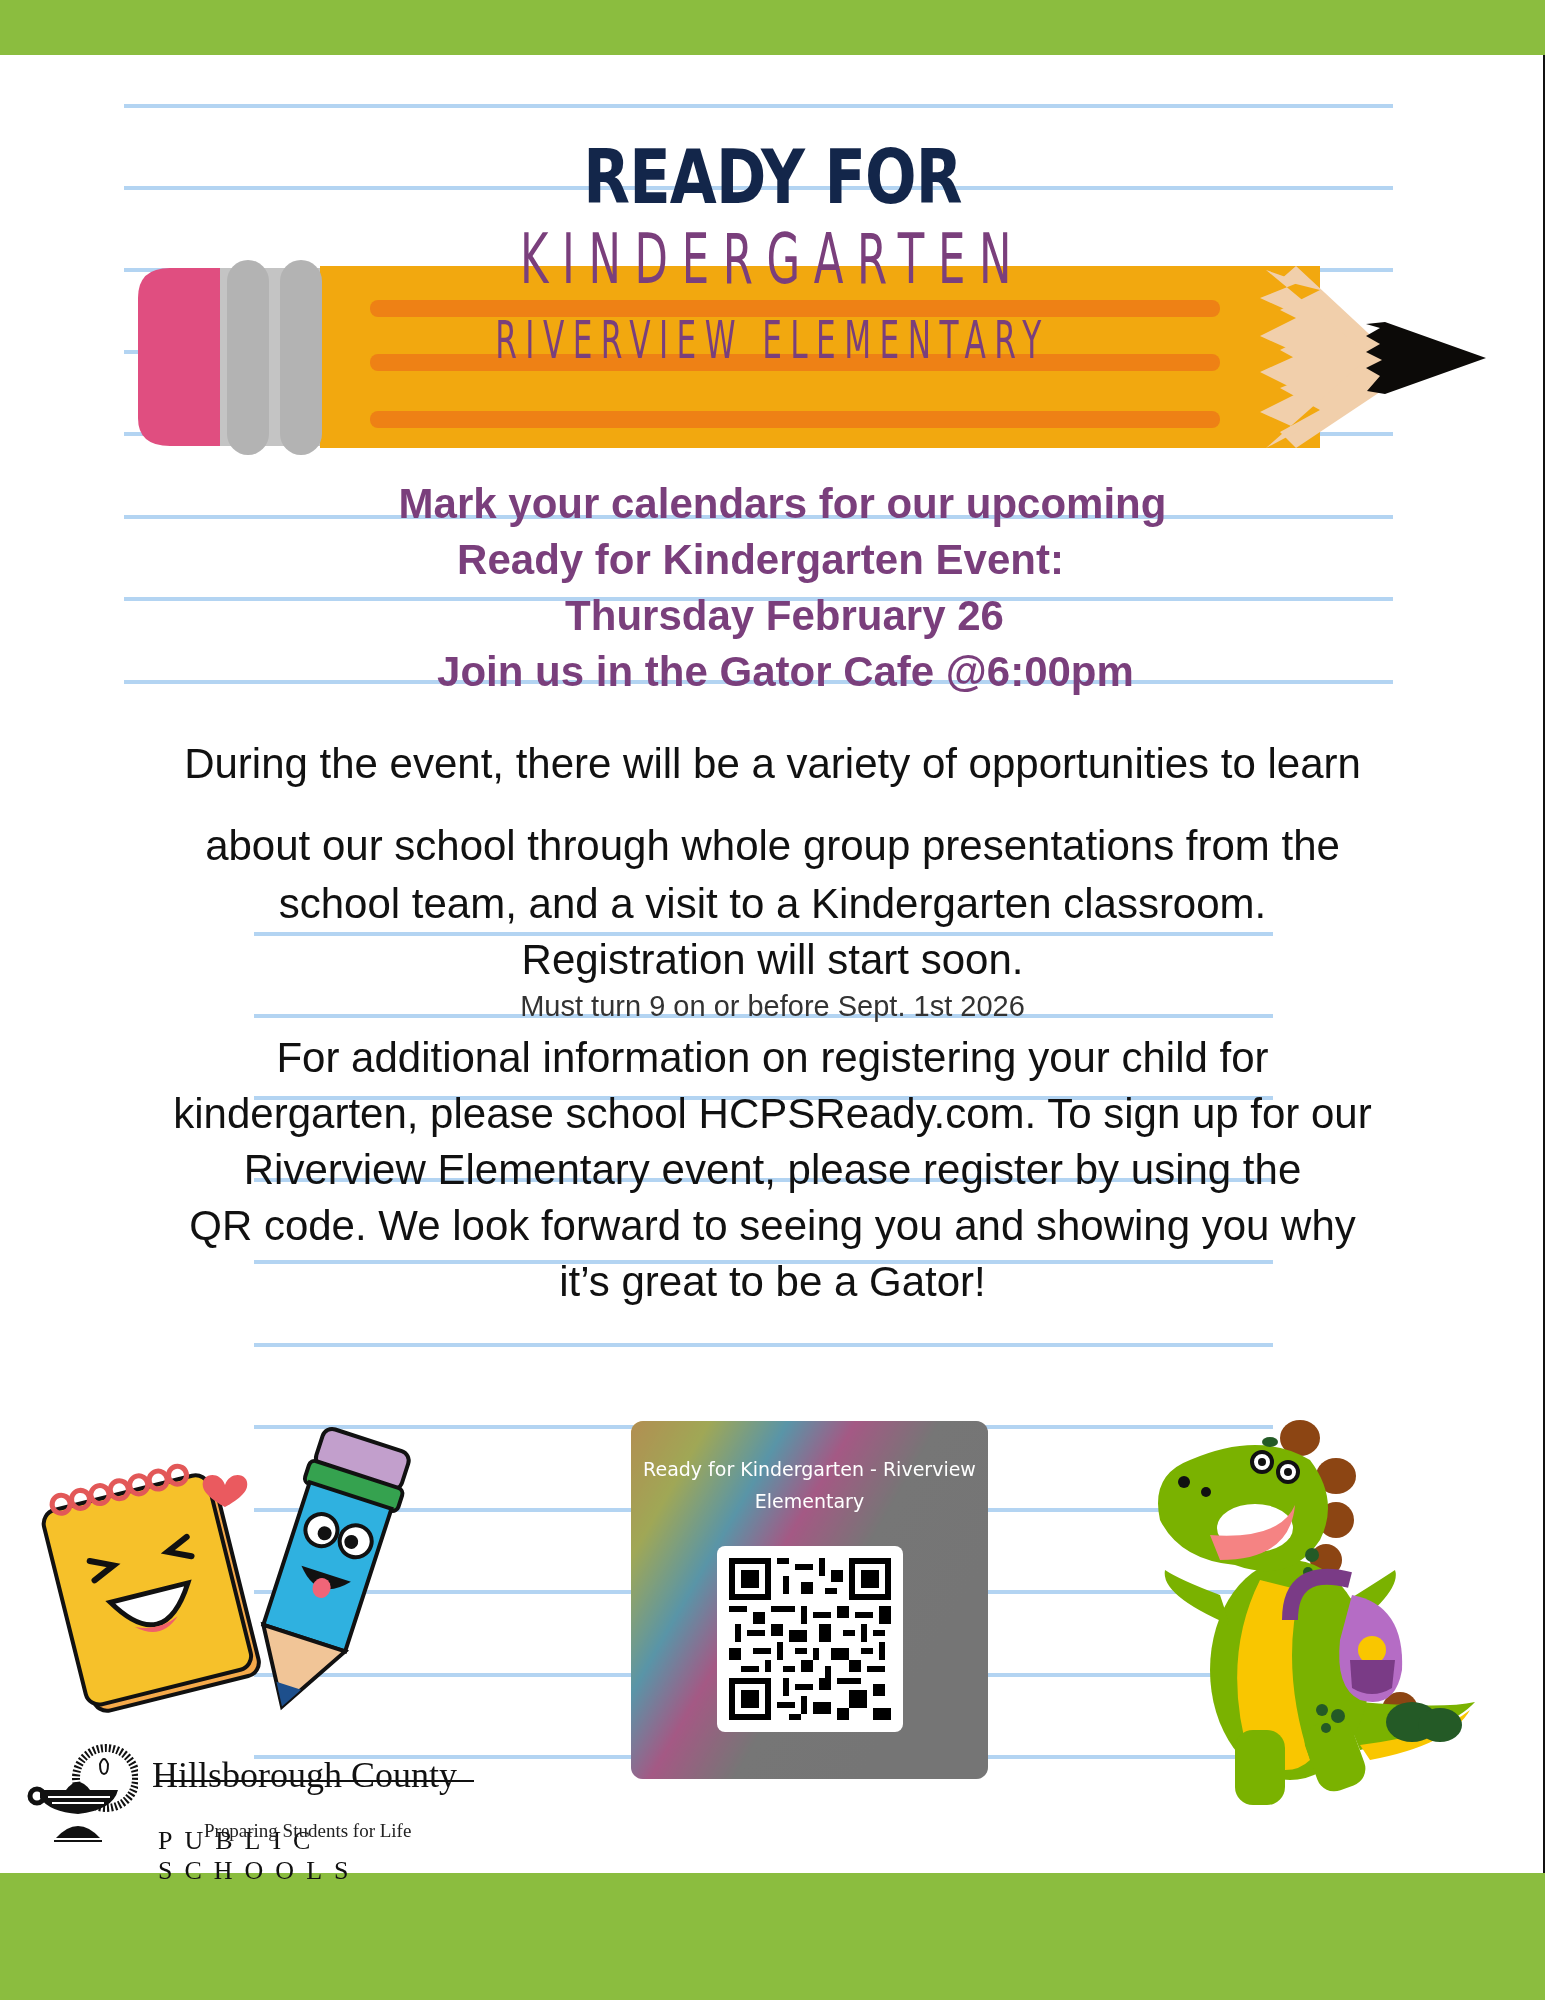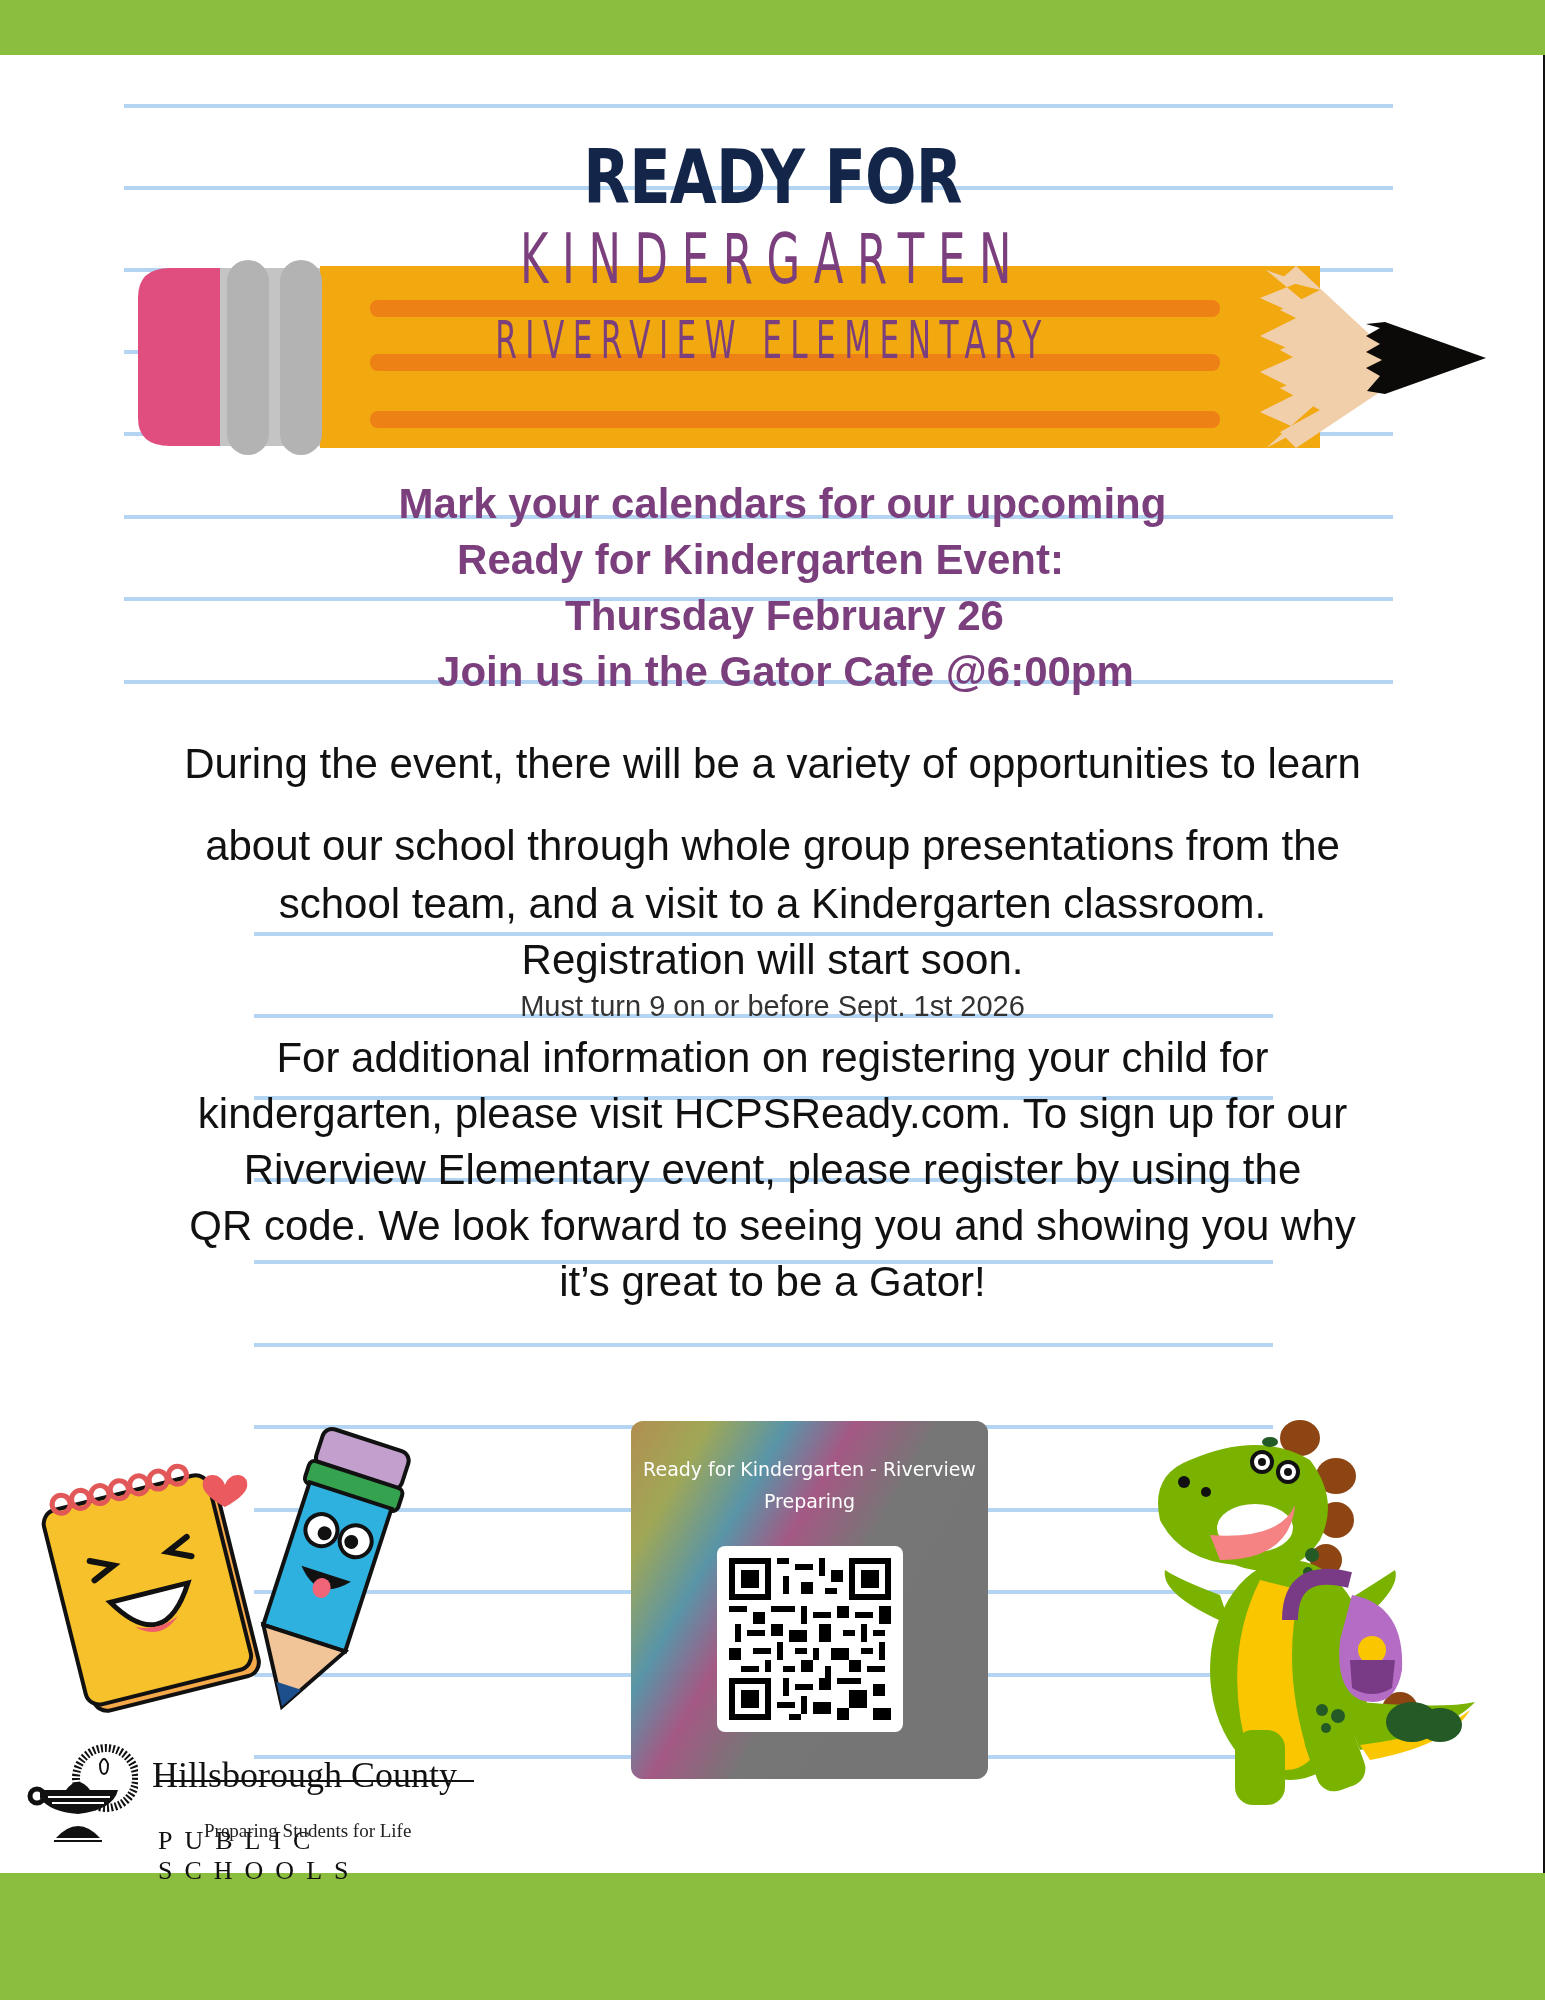--- a/index.html
+++ b/index.html
@@ -88,21 +88,21 @@
 <div class="abs center-text" style="left:0;width:1545px;top:736px;">
   <div class="body-line" style="line-height:56px;">During the event, there will be a variety of opportunities to learn</div>
   <div class="body-line" style="line-height:60px;margin-top:24px;">about our school through whole group presentations from the</div>
   <div class="body-line">school team, and a visit to a Kindergarten classroom.</div>
   <div class="body-line">Registration will start soon.</div>
   <div class="small-line" style="line-height:36px;">Must turn 9 on or before Sept. 1st 2026</div>
 </div>
 
 <div class="abs center-text" style="left:0;width:1545px;top:1030px;">
   <div class="body-line">For additional information on registering your child for</div>
-  <div class="body-line">kindergarten, please visit HCPSReady.com. To sign up for our</div>
+  <div class="body-line">kindergarten, please school HCPSReady.com. To sign up for our</div>
   <div class="body-line">Riverview Elementary event, please register by using the</div>
   <div class="body-line">QR code. We look forward to seeing you and showing you why</div>
   <div class="body-line">it’s great to be a Gator!</div>
 </div>
 
 <svg class="abs" style="left:40px;top:1425px;" width="380" height="300" viewBox="0 0 380 300">
 
   <g transform="rotate(-14 120 170)">
     <rect x="30" y="70" width="170" height="200" rx="14" fill="#f5a94a" stroke="#111" stroke-width="4"></rect>
     <rect x="24" y="62" width="170" height="200" rx="14" fill="#f6c12a" stroke="#111" stroke-width="4"></rect>
@@ -137,21 +137,21 @@
     <circle cx="300" cy="112" r="7" fill="#111"></circle>
     <path d="M260,150 Q286,180 312,150 Z" fill="#111"></path>
     <ellipse cx="286" cy="165" rx="9" ry="10" fill="#f06578"></ellipse>
   </g>
 </svg>
 
 <div class="qr-card" style="background:linear-gradient(120deg,#e9a83a 0%,#c8d642 14%,#48b4d6 28%,#d04796 40%,#7c7c7c 55%,#7a7a7a 100%);margin-left:28px;">
   <div class="abs" style="left:0;top:0;width:357px;height:358px;background:rgba(110,110,110,0.45);"></div>
   <div class="qr-title">
     <div>Ready for Kindergarten - Riverview</div>
-    <div>Preparing</div>
+    <div>Elementary</div>
   </div>
   <div class="qr-box">
     <svg style="position:absolute;left:12px;top:12px;" width="162" height="162" viewBox="0 0 27 27">
       <rect width="27" height="27" fill="#fff"></rect>
       <g fill="#000">
         <rect x="0" y="0" width="7" height="7"></rect>
           <rect x="1" y="1" width="5" height="5" fill="#fff"></rect>
           <rect x="2" y="2" width="3" height="3"></rect>
         <rect x="20" y="0" width="7" height="7"></rect>
           <rect x="21" y="1" width="5" height="5" fill="#fff"></rect>

